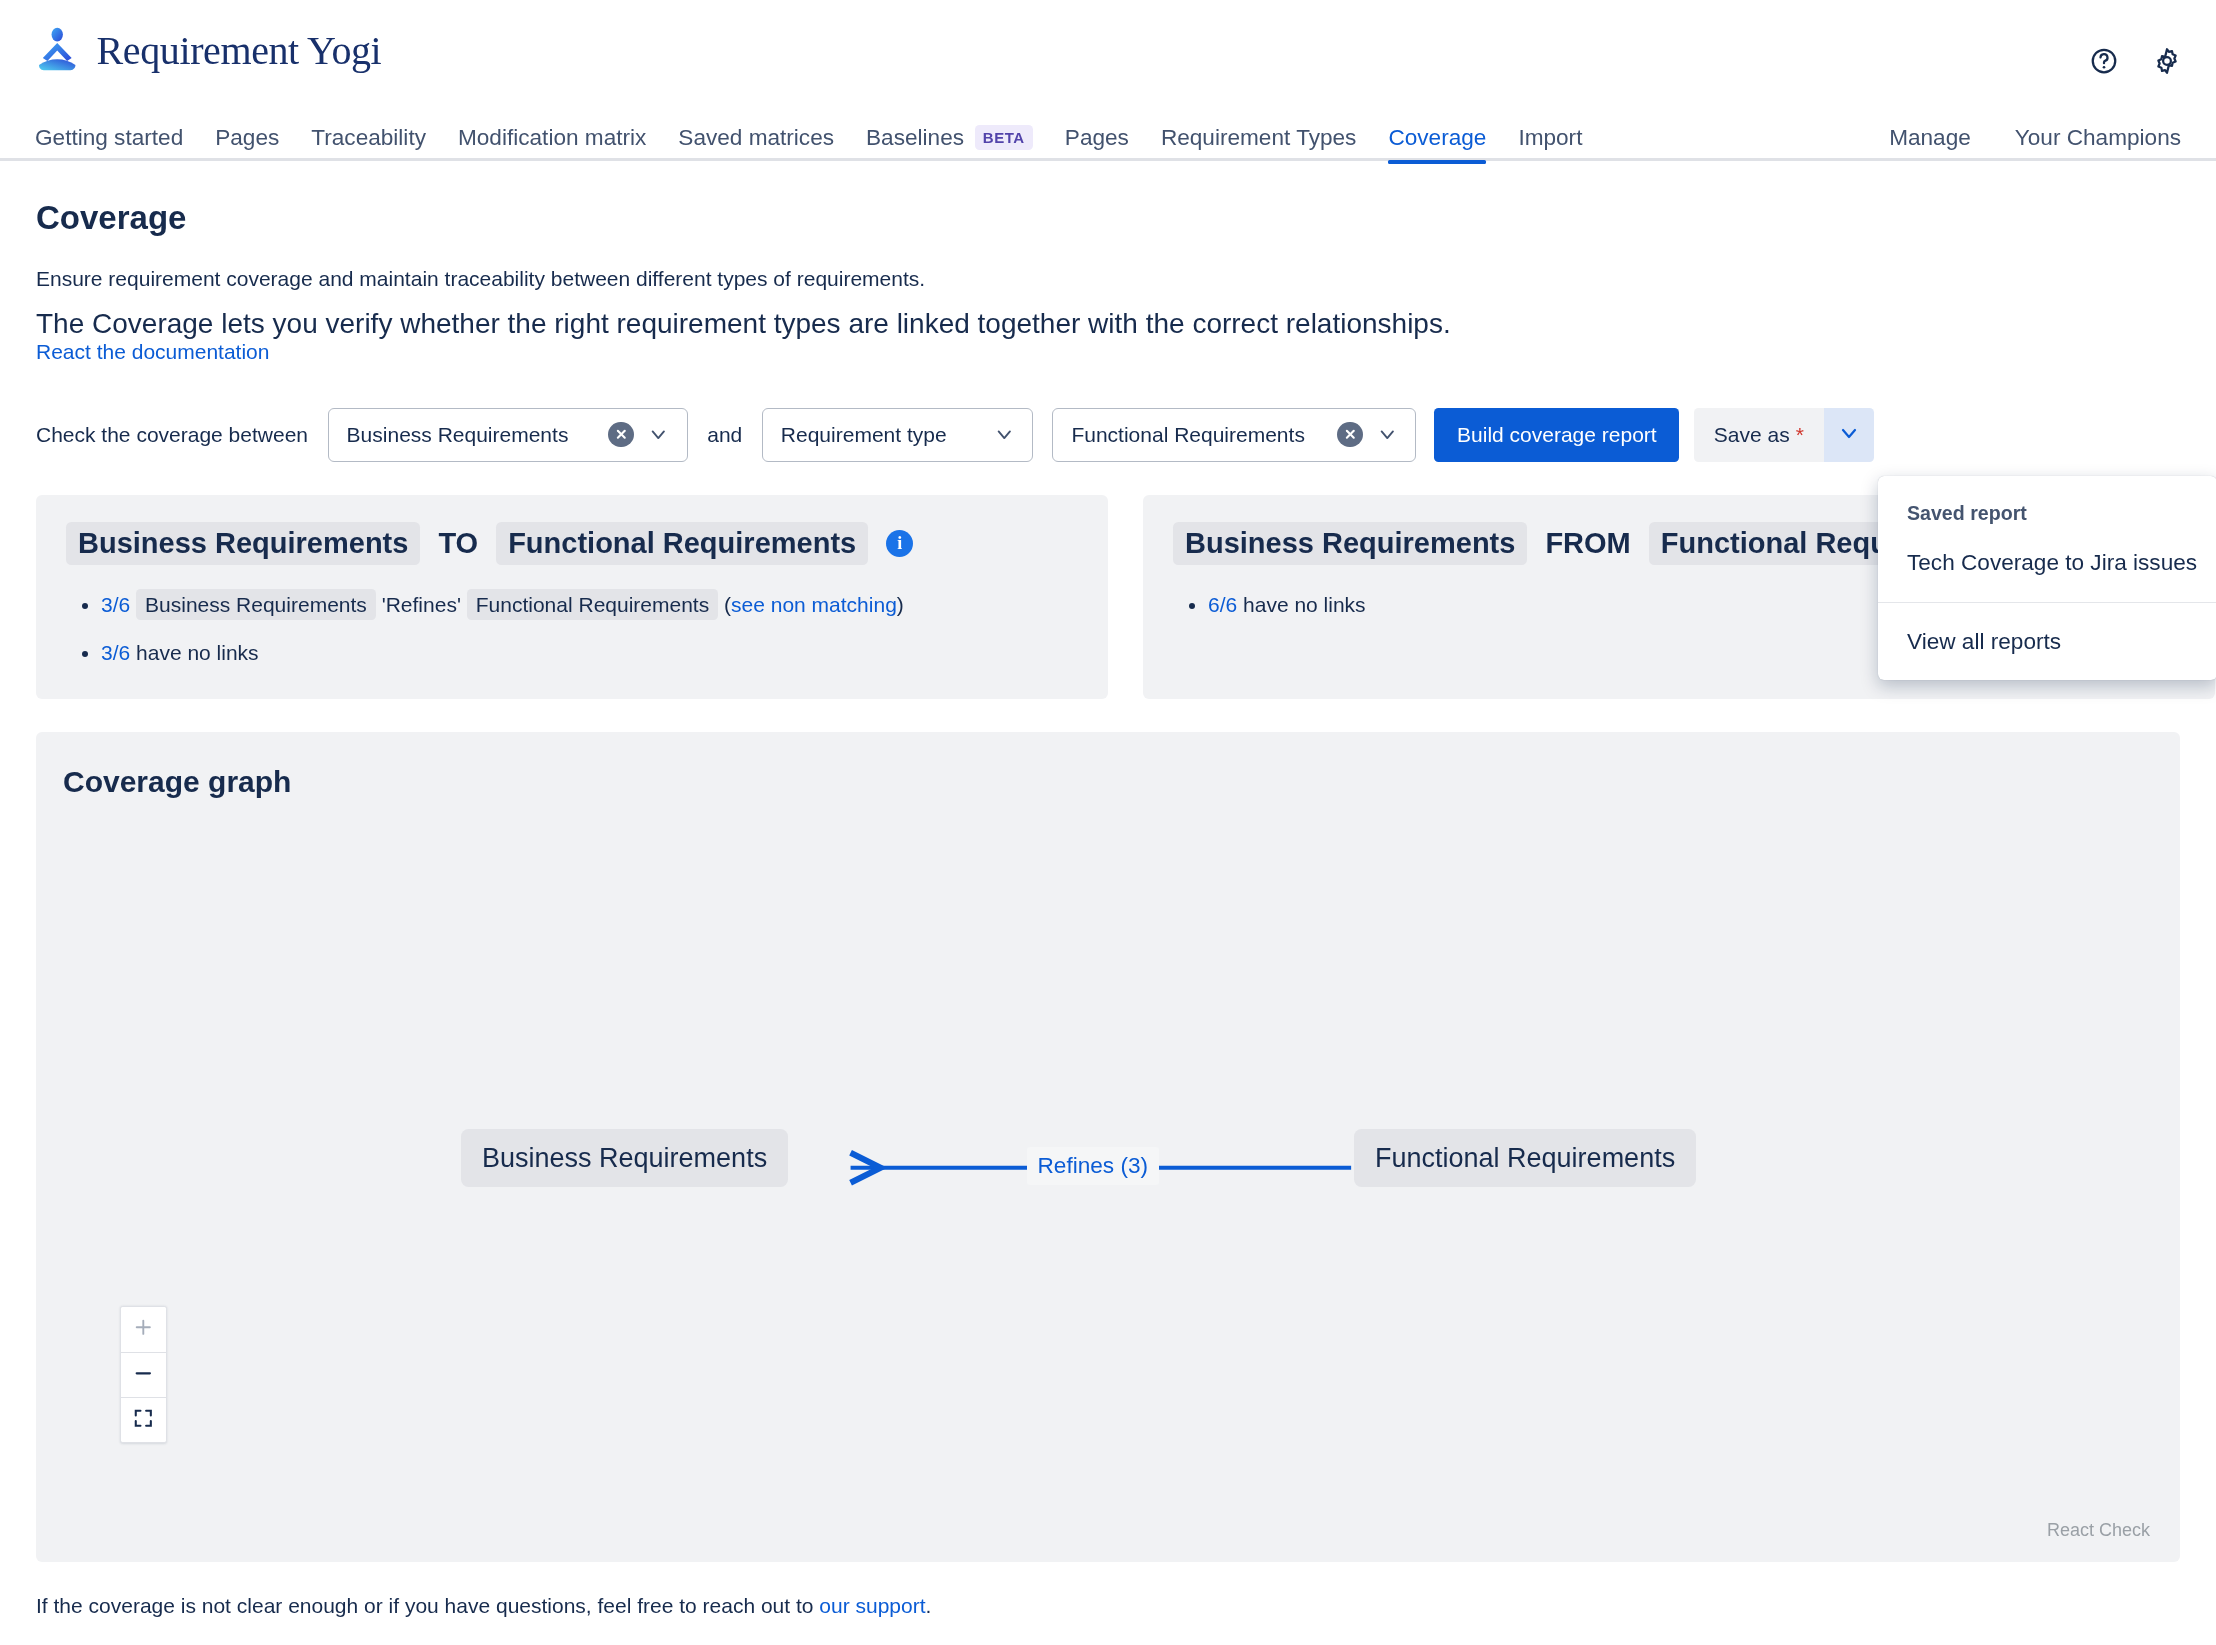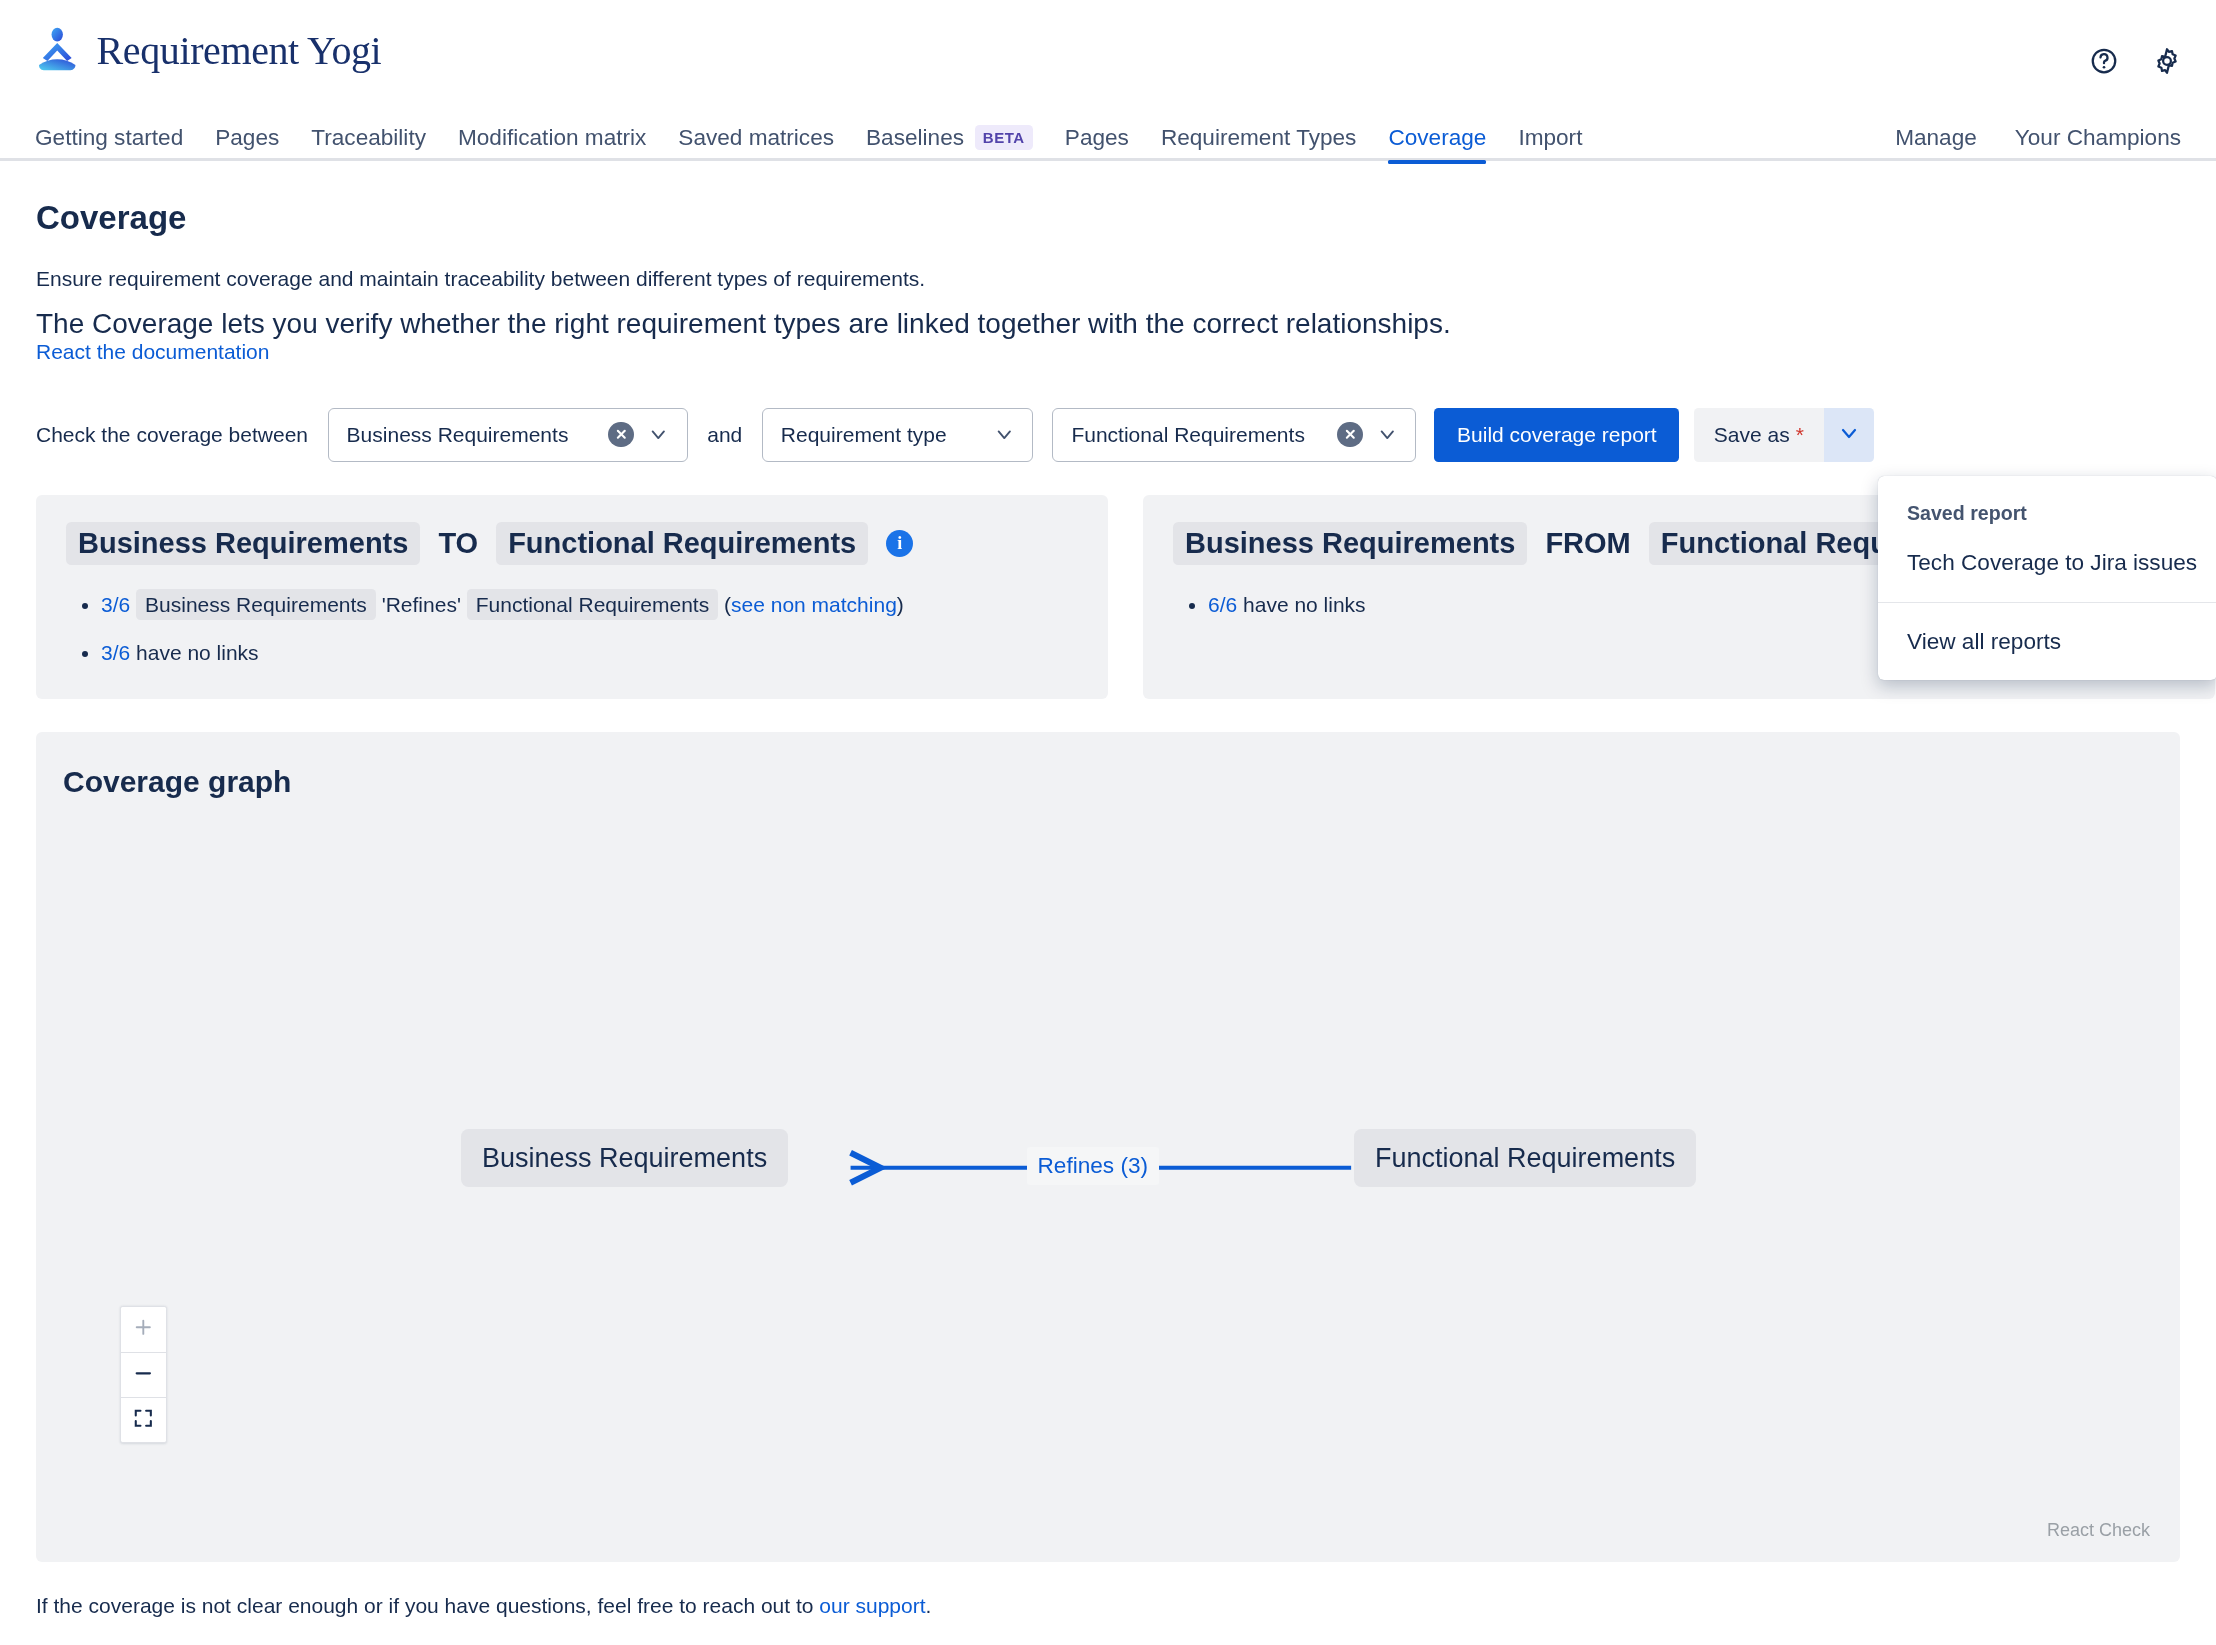--- a/index.html
+++ b/index.html
@@ -26,21 +26,21 @@
   }
   .topright { position: absolute; right: 33px; top: 44px; display: flex; align-items: center; gap: 30px; }
   .icon-btn { width: 33px; height: 33px; display: flex; align-items: center; justify-content: center; cursor: pointer; }
 
   
   .navbar {
     position: absolute; left: 0; top: 114px; width: 2216px; height: 47px;
     border-bottom: 3px solid #dfe1e6;
   }
   .nav-left { position: absolute; left: 35px; top: 0; display: flex; align-items: flex-start; gap: 0; }
-  .nav-right { position: absolute; right: 35px; top: 0; display: flex; align-items: flex-start; gap: 6px; }
+  .nav-right { position: absolute; right: 35px; top: 0; display: flex; align-items: flex-start; gap: 12px; }
   .nav-item {
     position: relative; padding: 0 16px; height: 47px;
     display: flex; align-items: center; gap: 10.5px;
     font-size: 22.6px; color: #42526e; white-space: nowrap; cursor: pointer;
   }
   .nav-item:first-child { padding-left: 0; }
   .nav-item.active { color: #0b5cd5; font-weight: 400; }
   .nav-item.active::after {
     content: ""; position: absolute; left: 16px; right: 16px; bottom: -3px;
     height: 4.5px; background: #0b5cd5; border-radius: 1.5px;

